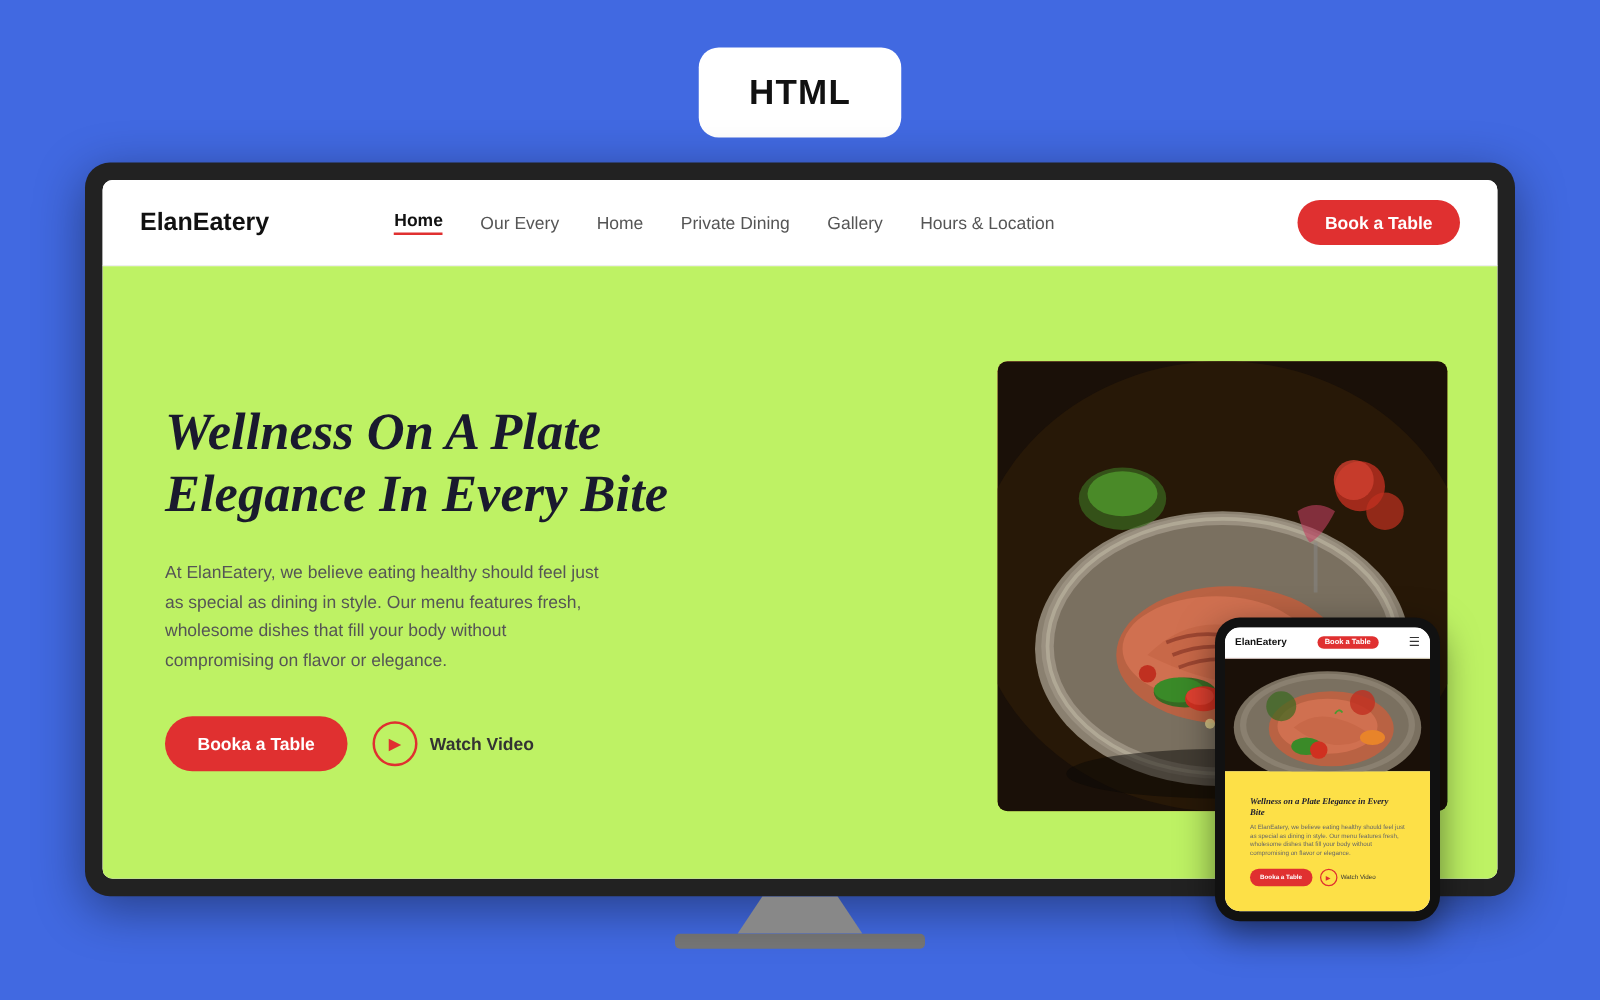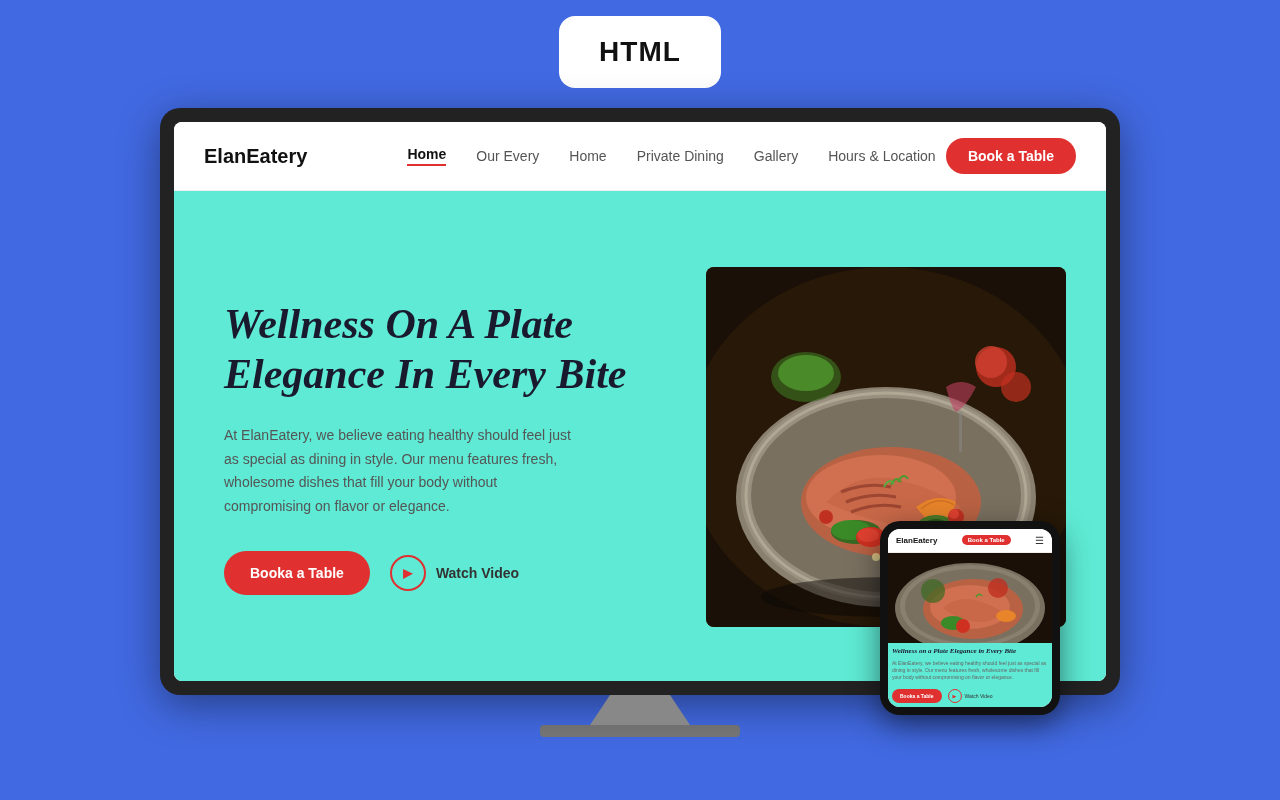--- a/index.html
+++ b/index.html
@@ -11,21 +11,21 @@
       overflow: hidden;
       position: relative;
     }
 
     
     .badges-row {
       display: flex;
       justify-content: center;
       align-items: center;
       gap: 80px;
-      padding: 16px 0 20px 0;
+      padding: 38px 0 20px 0;
     }
     .badge {
       background: white;
       border-radius: 16px;
       padding: 20px 40px;
       font-size: 28px;
       font-weight: 900;
       color: #111;
       letter-spacing: 1px;
     }
@@ -36,21 +36,21 @@
       justify-content: center;
       align-items: flex-start;
       position: relative;
       margin-top: 0px;
     }
 
     .monitor {
       background: #222;
       border-radius: 20px;
       padding: 14px;
-      width: 960px;
+      width: 1144px;
       position: relative;
       box-shadow: 0 10px 40px rgba(0,0,0,0.4);
     }
 
     .monitor-screen {
       background: white;
       border-radius: 8px;
       overflow: hidden;
       width: 100%;
     }
@@ -99,21 +99,21 @@
       font-size: 14px;
       font-weight: 600;
       cursor: pointer;
       white-space: nowrap;
     }
 
     
     .hero {
       display: flex;
       align-items: center;
-      background: #5eead4;
+      background: #bef264;
       padding: 50px 40px 28px 50px;
       gap: 40px;
       min-height: 490px;
     }
     .hero-left {
       flex: 1;
       padding-right: 20px;
     }
     .hero-title {
       font-family: Georgia, 'Times New Roman', serif;
@@ -229,22 +229,22 @@
     .phone-hamburger {
       font-size: 10px;
       color: #333;
     }
     .phone-hero-img {
       width: 100%;
       height: 90px;
       background: linear-gradient(135deg, #8b3a2a 0%, #5c2a1a 20%, #2a1a0a 40%, #8b6914 60%, #c8a84b 70%, #4a7a2a 85%, #2d4a1a 100%);
     }
     .phone-content {
-      padding: 4px;
-      background: #5eead4;
+      padding: 20px;
+      background: #fde047;
     }
     .phone-title {
       font-family: Georgia, serif;
       font-size: 7px;
       font-weight: 900;
       color: #1a1a2e;
       font-style: italic;
       line-height: 1.3;
       margin-bottom: 4px;
     }

